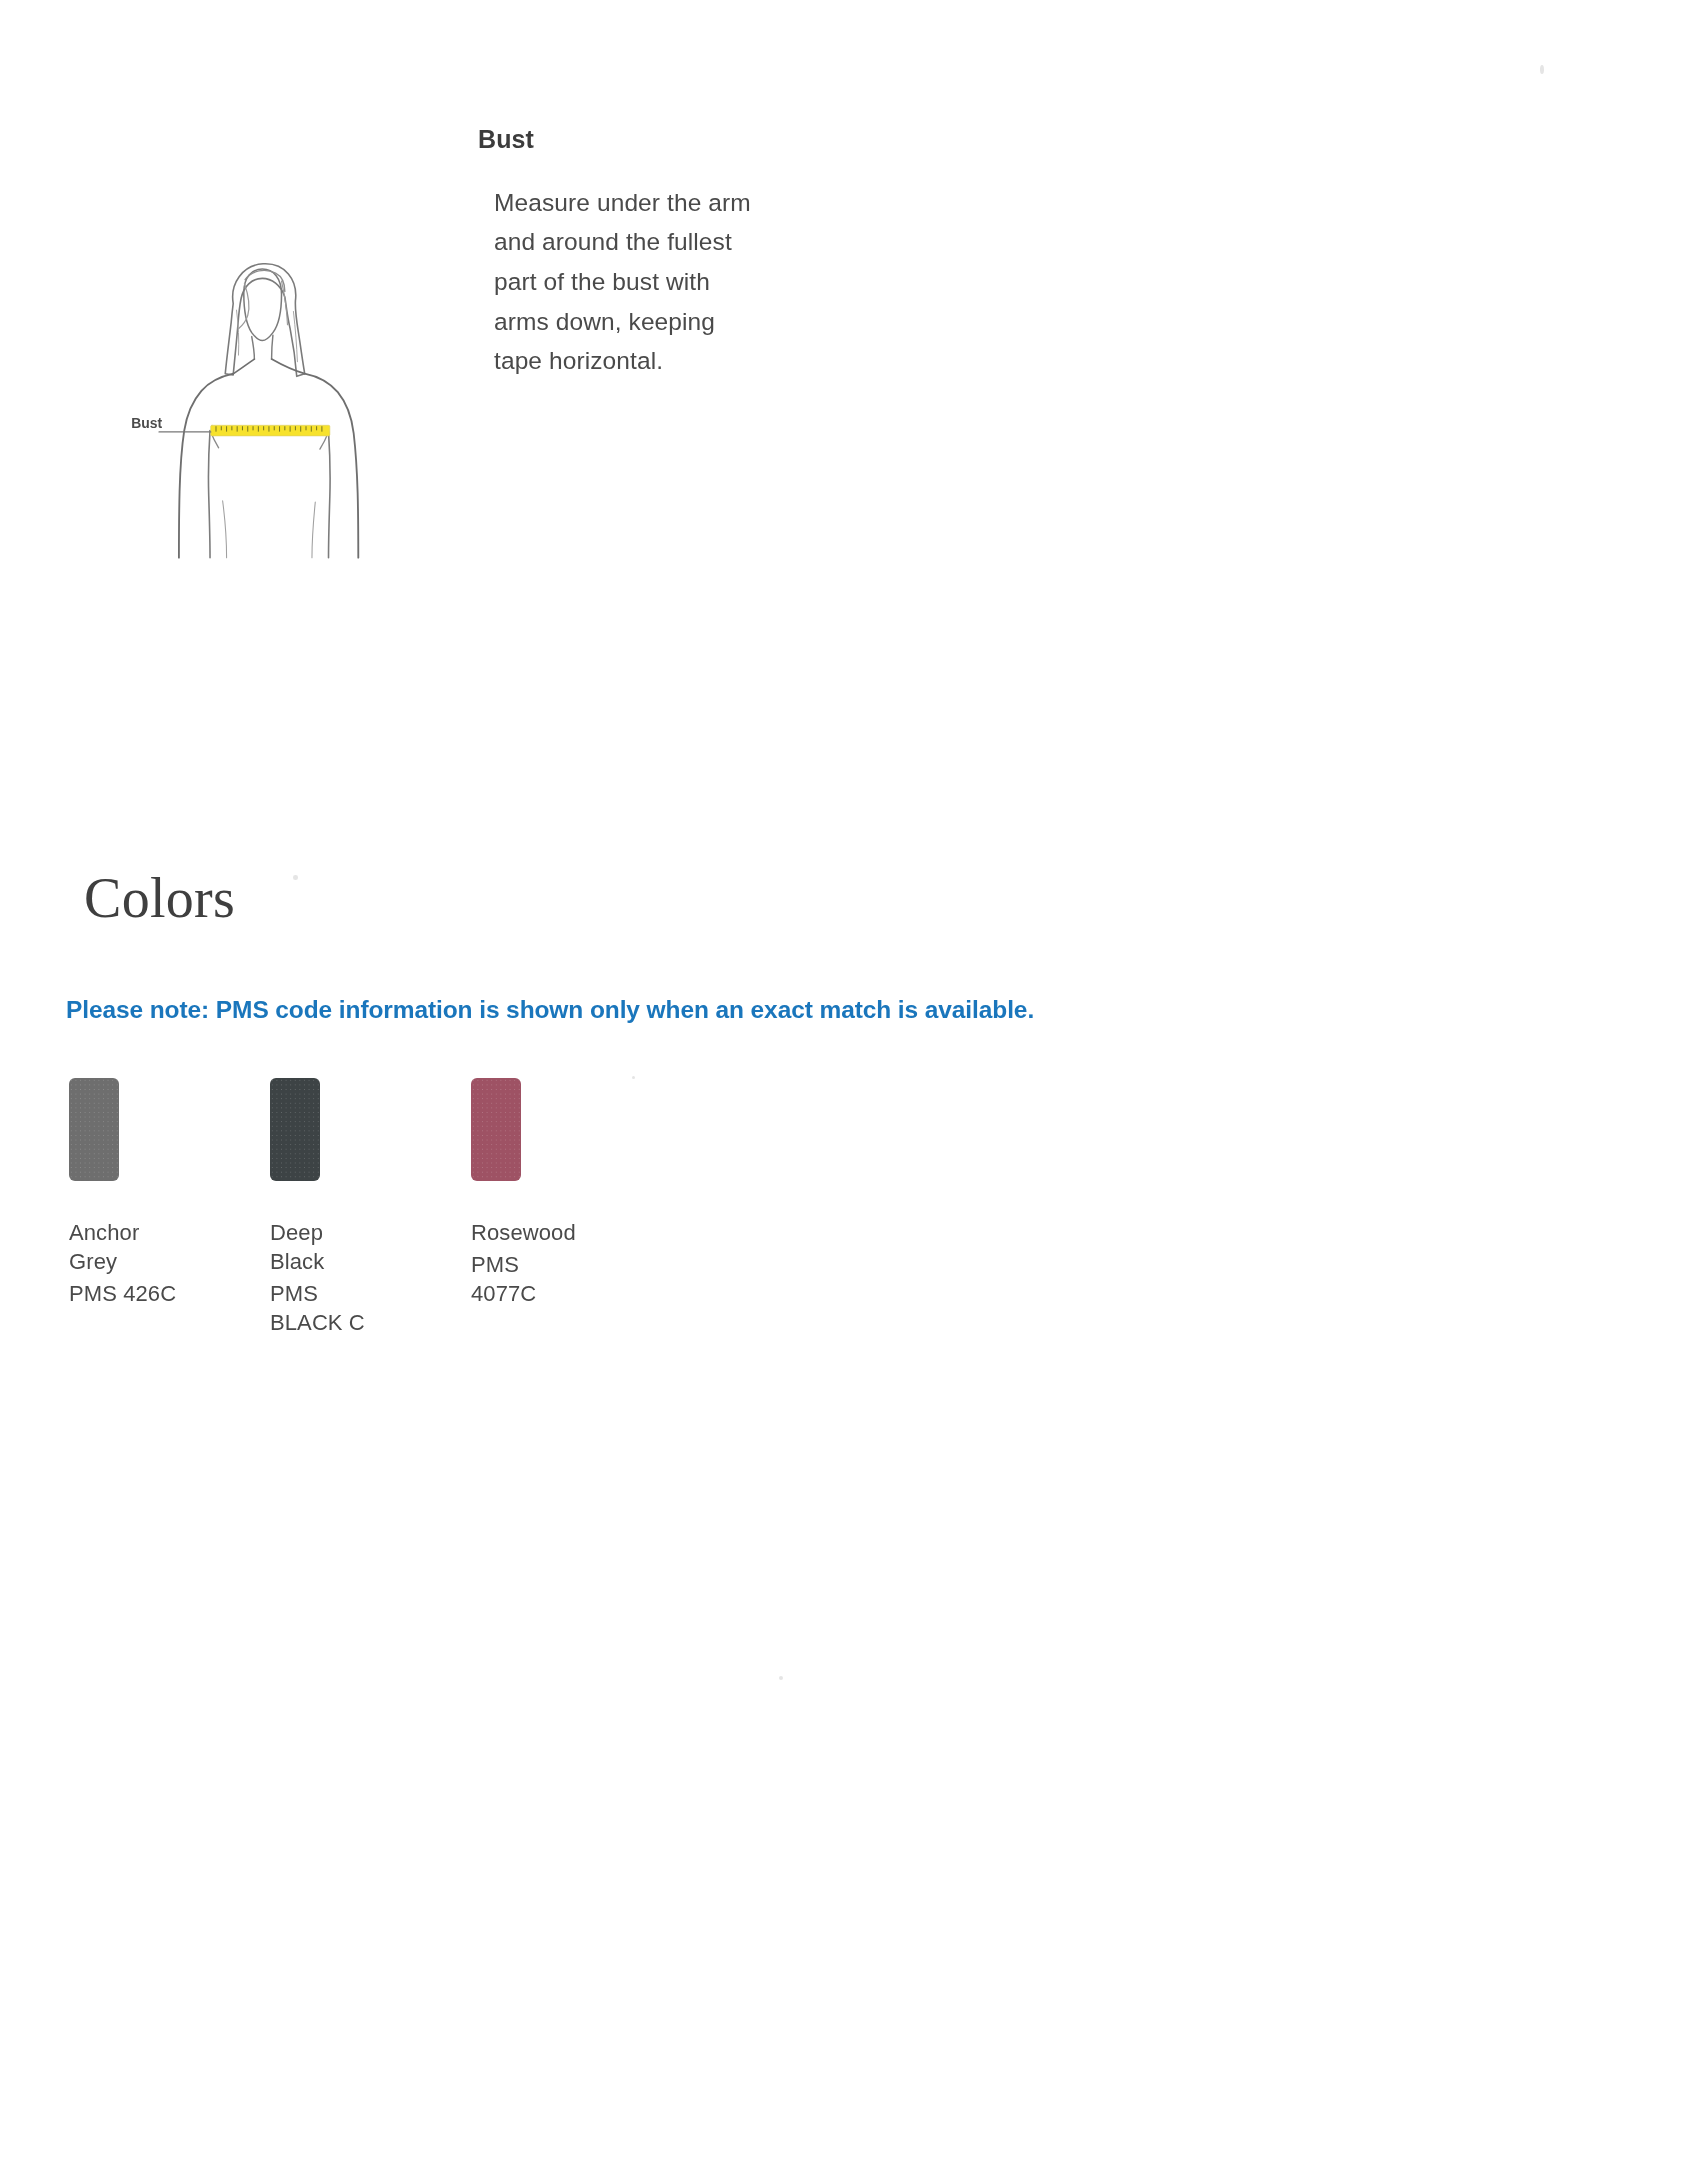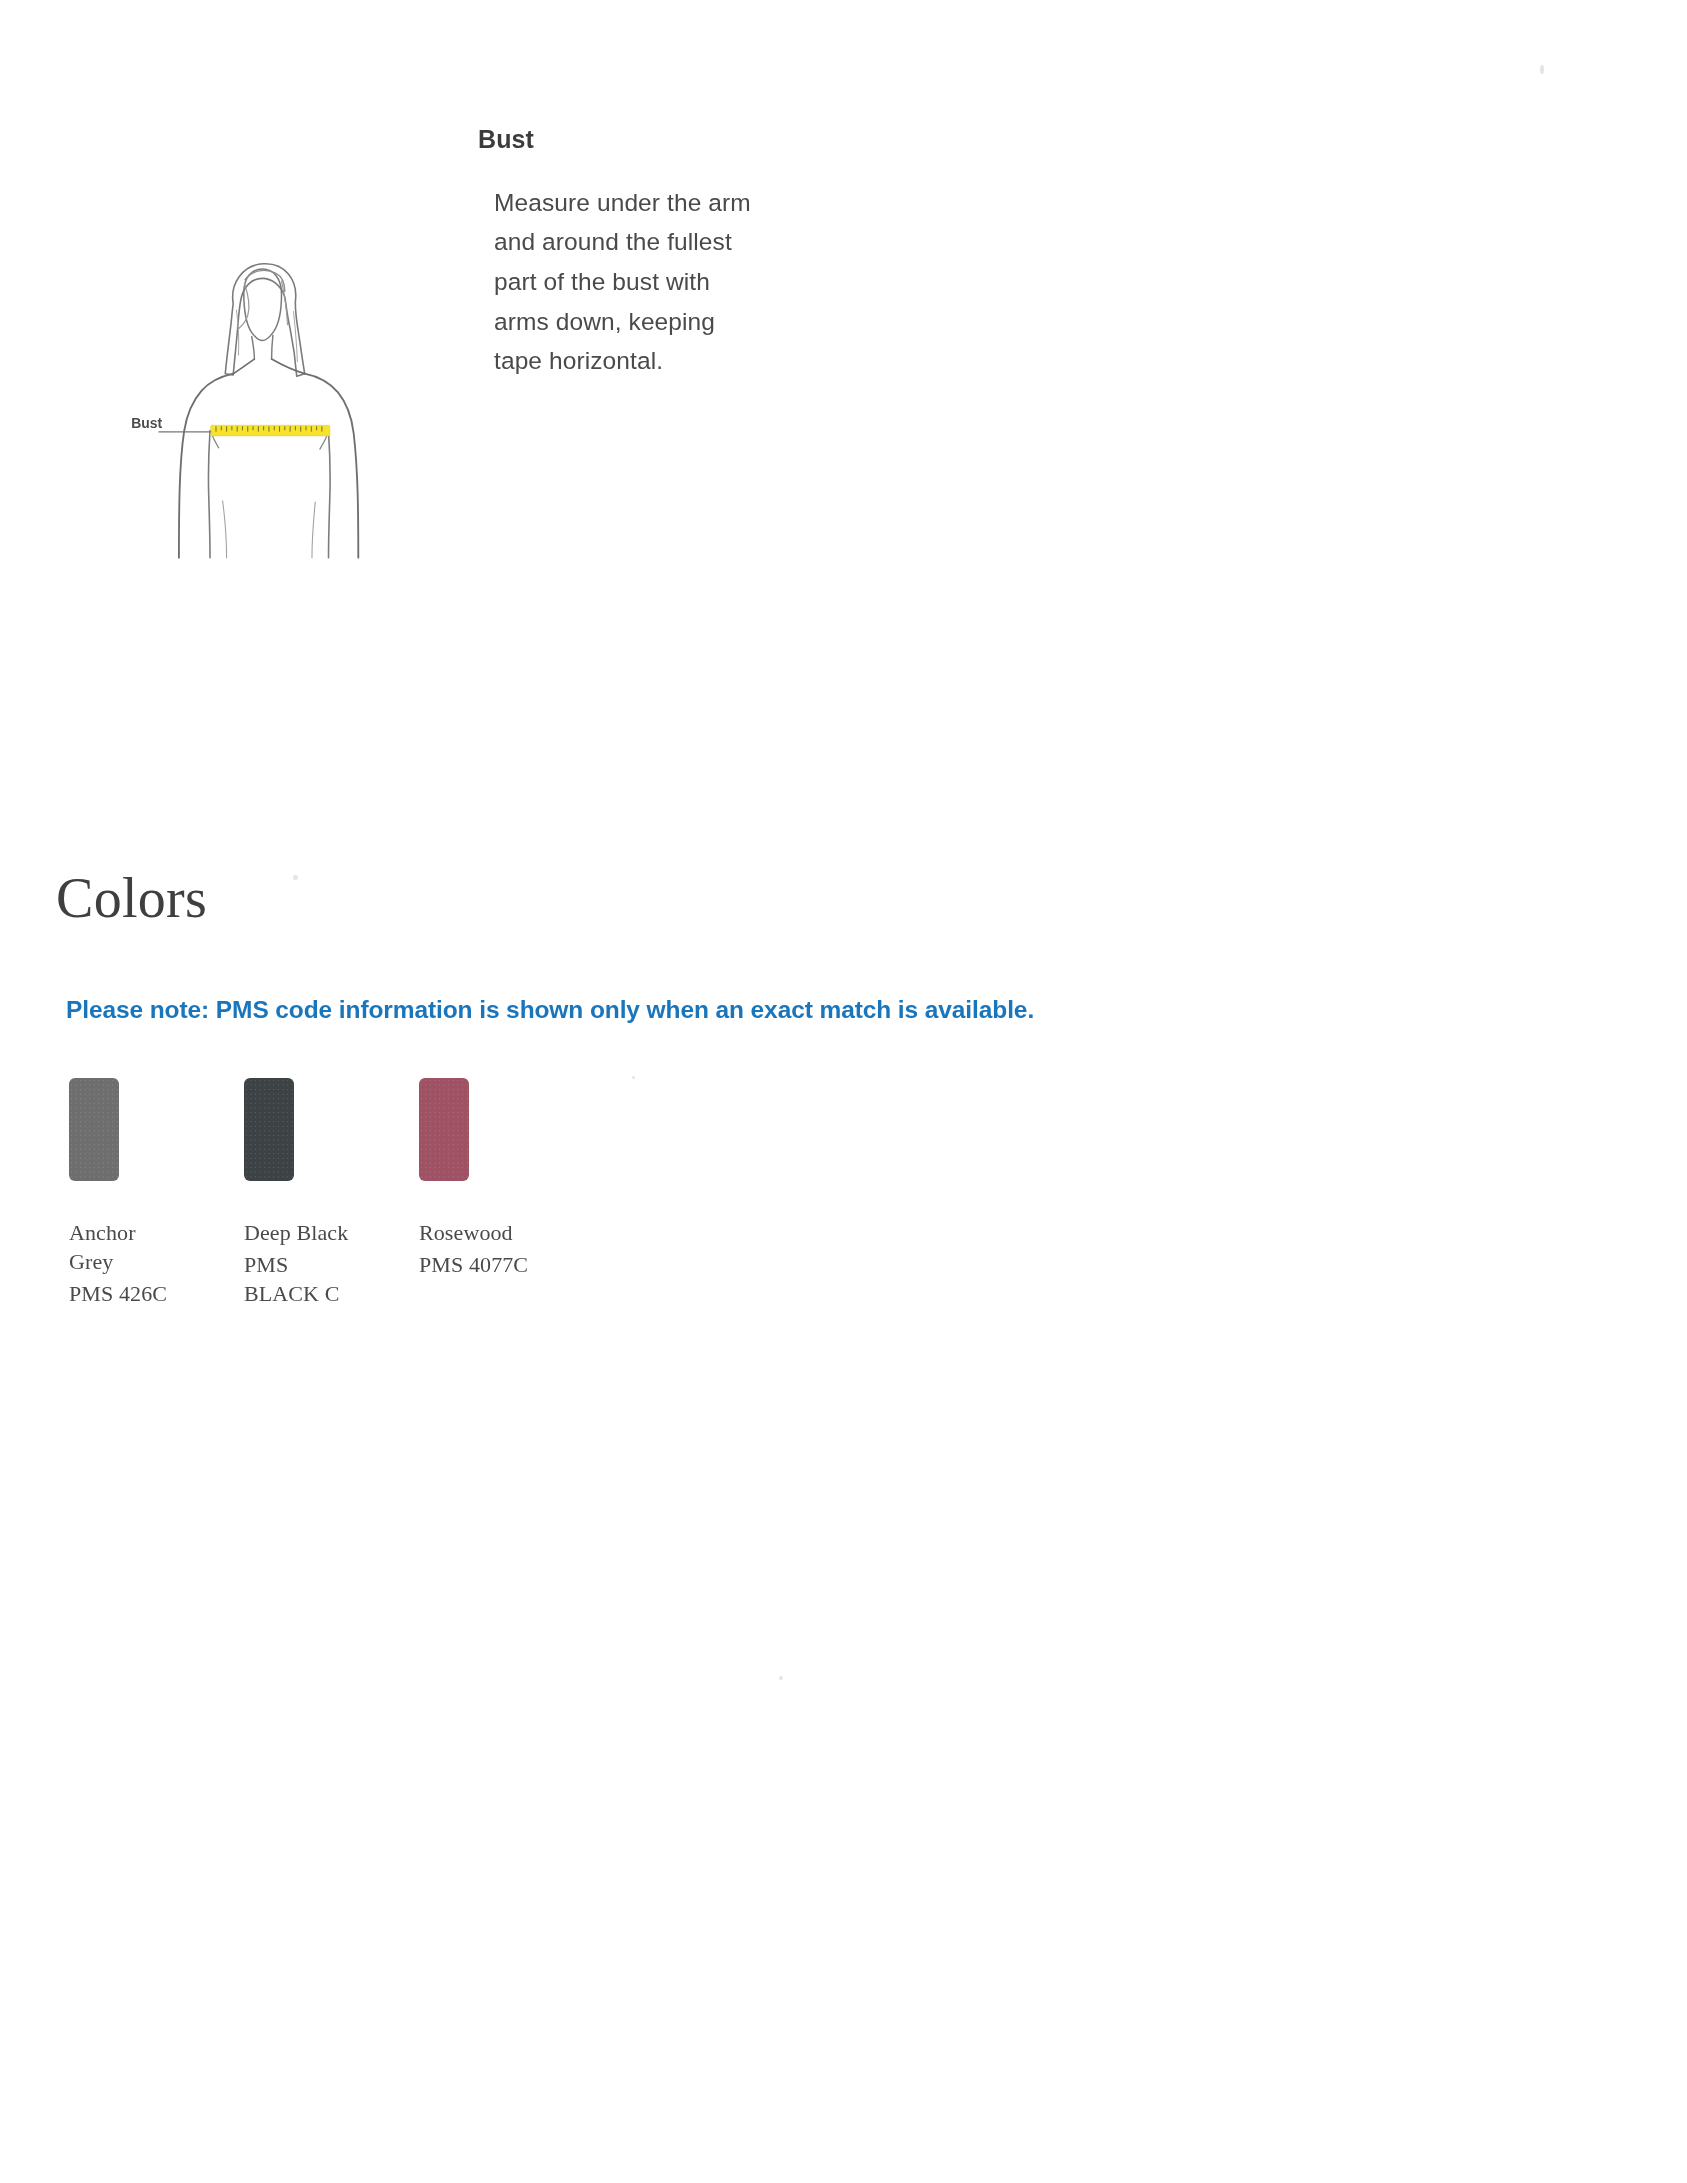--- a/index.html
+++ b/index.html
@@ -73,21 +73,21 @@
 
   
   .colors-section {
     position: absolute;
     left: 0;
     top: 820px;
     width: 1687px;
   }
   .colors-heading {
     position: absolute;
-    left: 56px;
+    left: 84px;
     top: 50px;
     font-family: "Liberation Serif", serif;
     font-size: 56px;
     font-weight: normal;
     color: #3f3f3f;
     letter-spacing: 0.3px;
     margin: 0;
     line-height: 1;
   }
   .pms-note {
@@ -100,22 +100,21 @@
     letter-spacing: -0.1px;
     white-space: nowrap;
     margin: 0;
   }
 
   .swatch-row {
     position: absolute;
     left: 69px;
     top: 258px;
     display: flex;
-    gap: 63px;
-    font-family: Liberation Serif, serif;
+    gap: 89px;
   }
   .swatch-cell {
     width: 112px;
   }
   .swatch-chip {
     width: 50px;
     height: 103px;
     border-radius: 6px;
     margin-bottom: 37px;
     position: relative;

